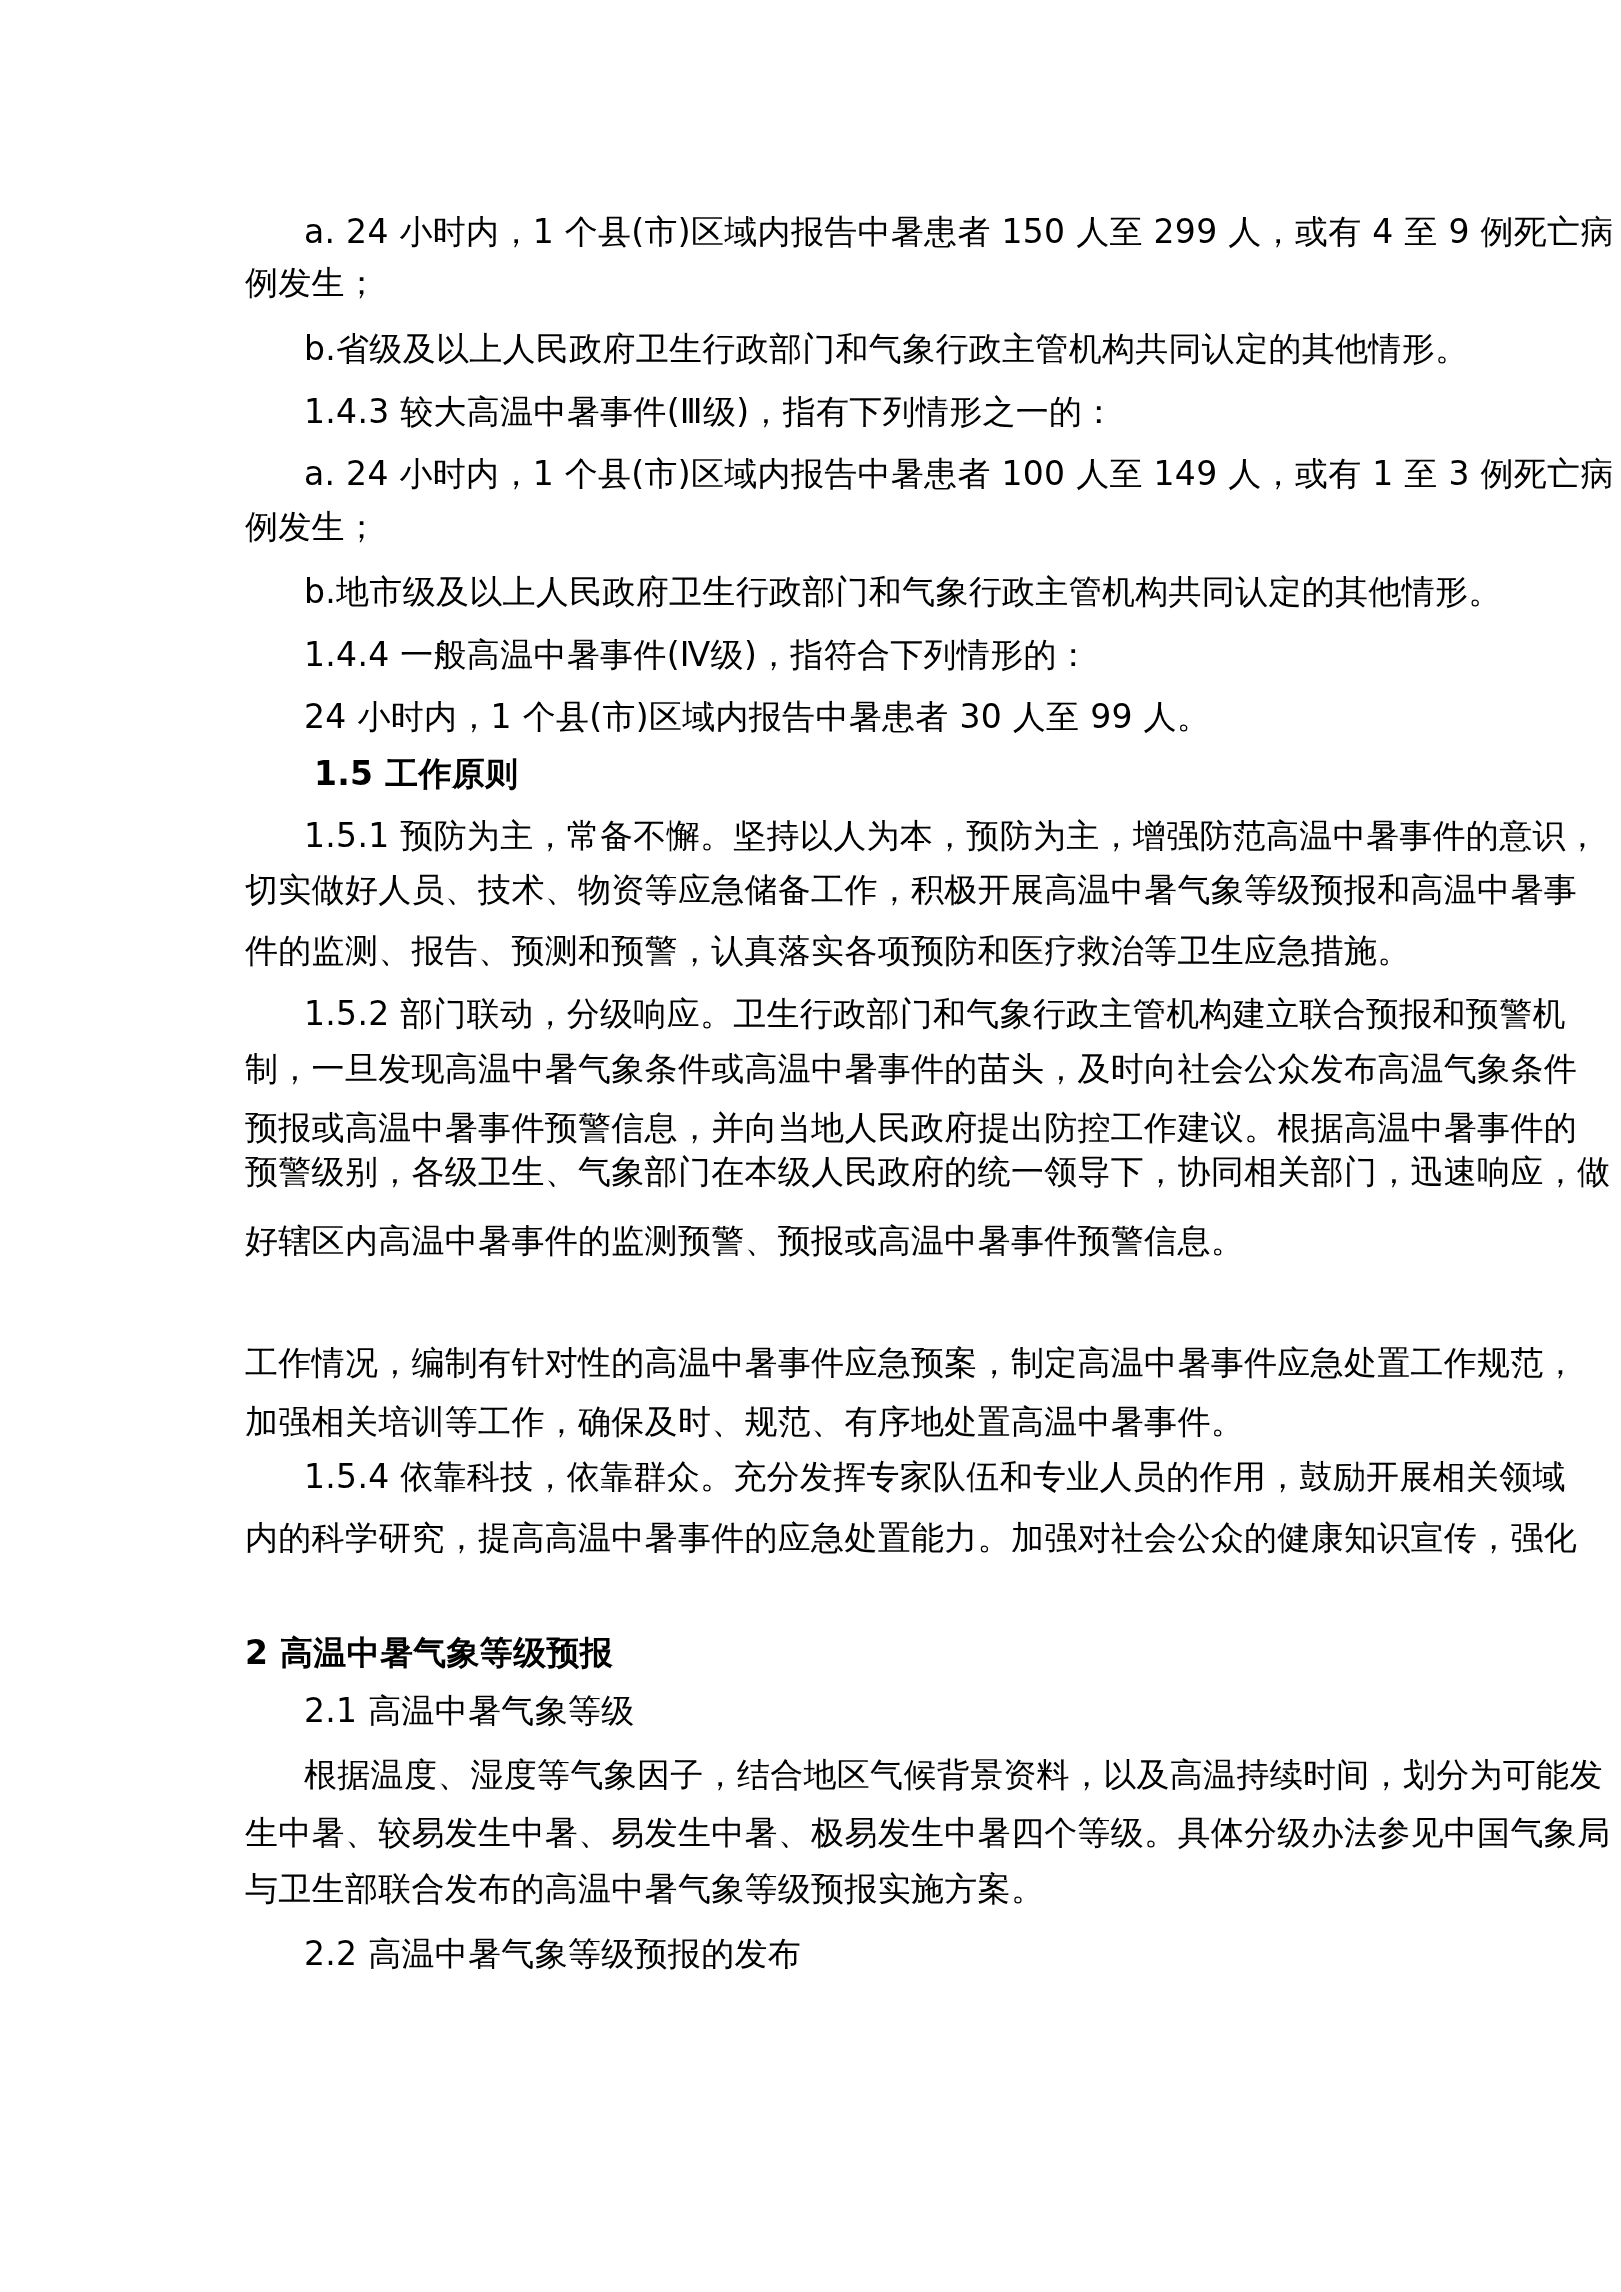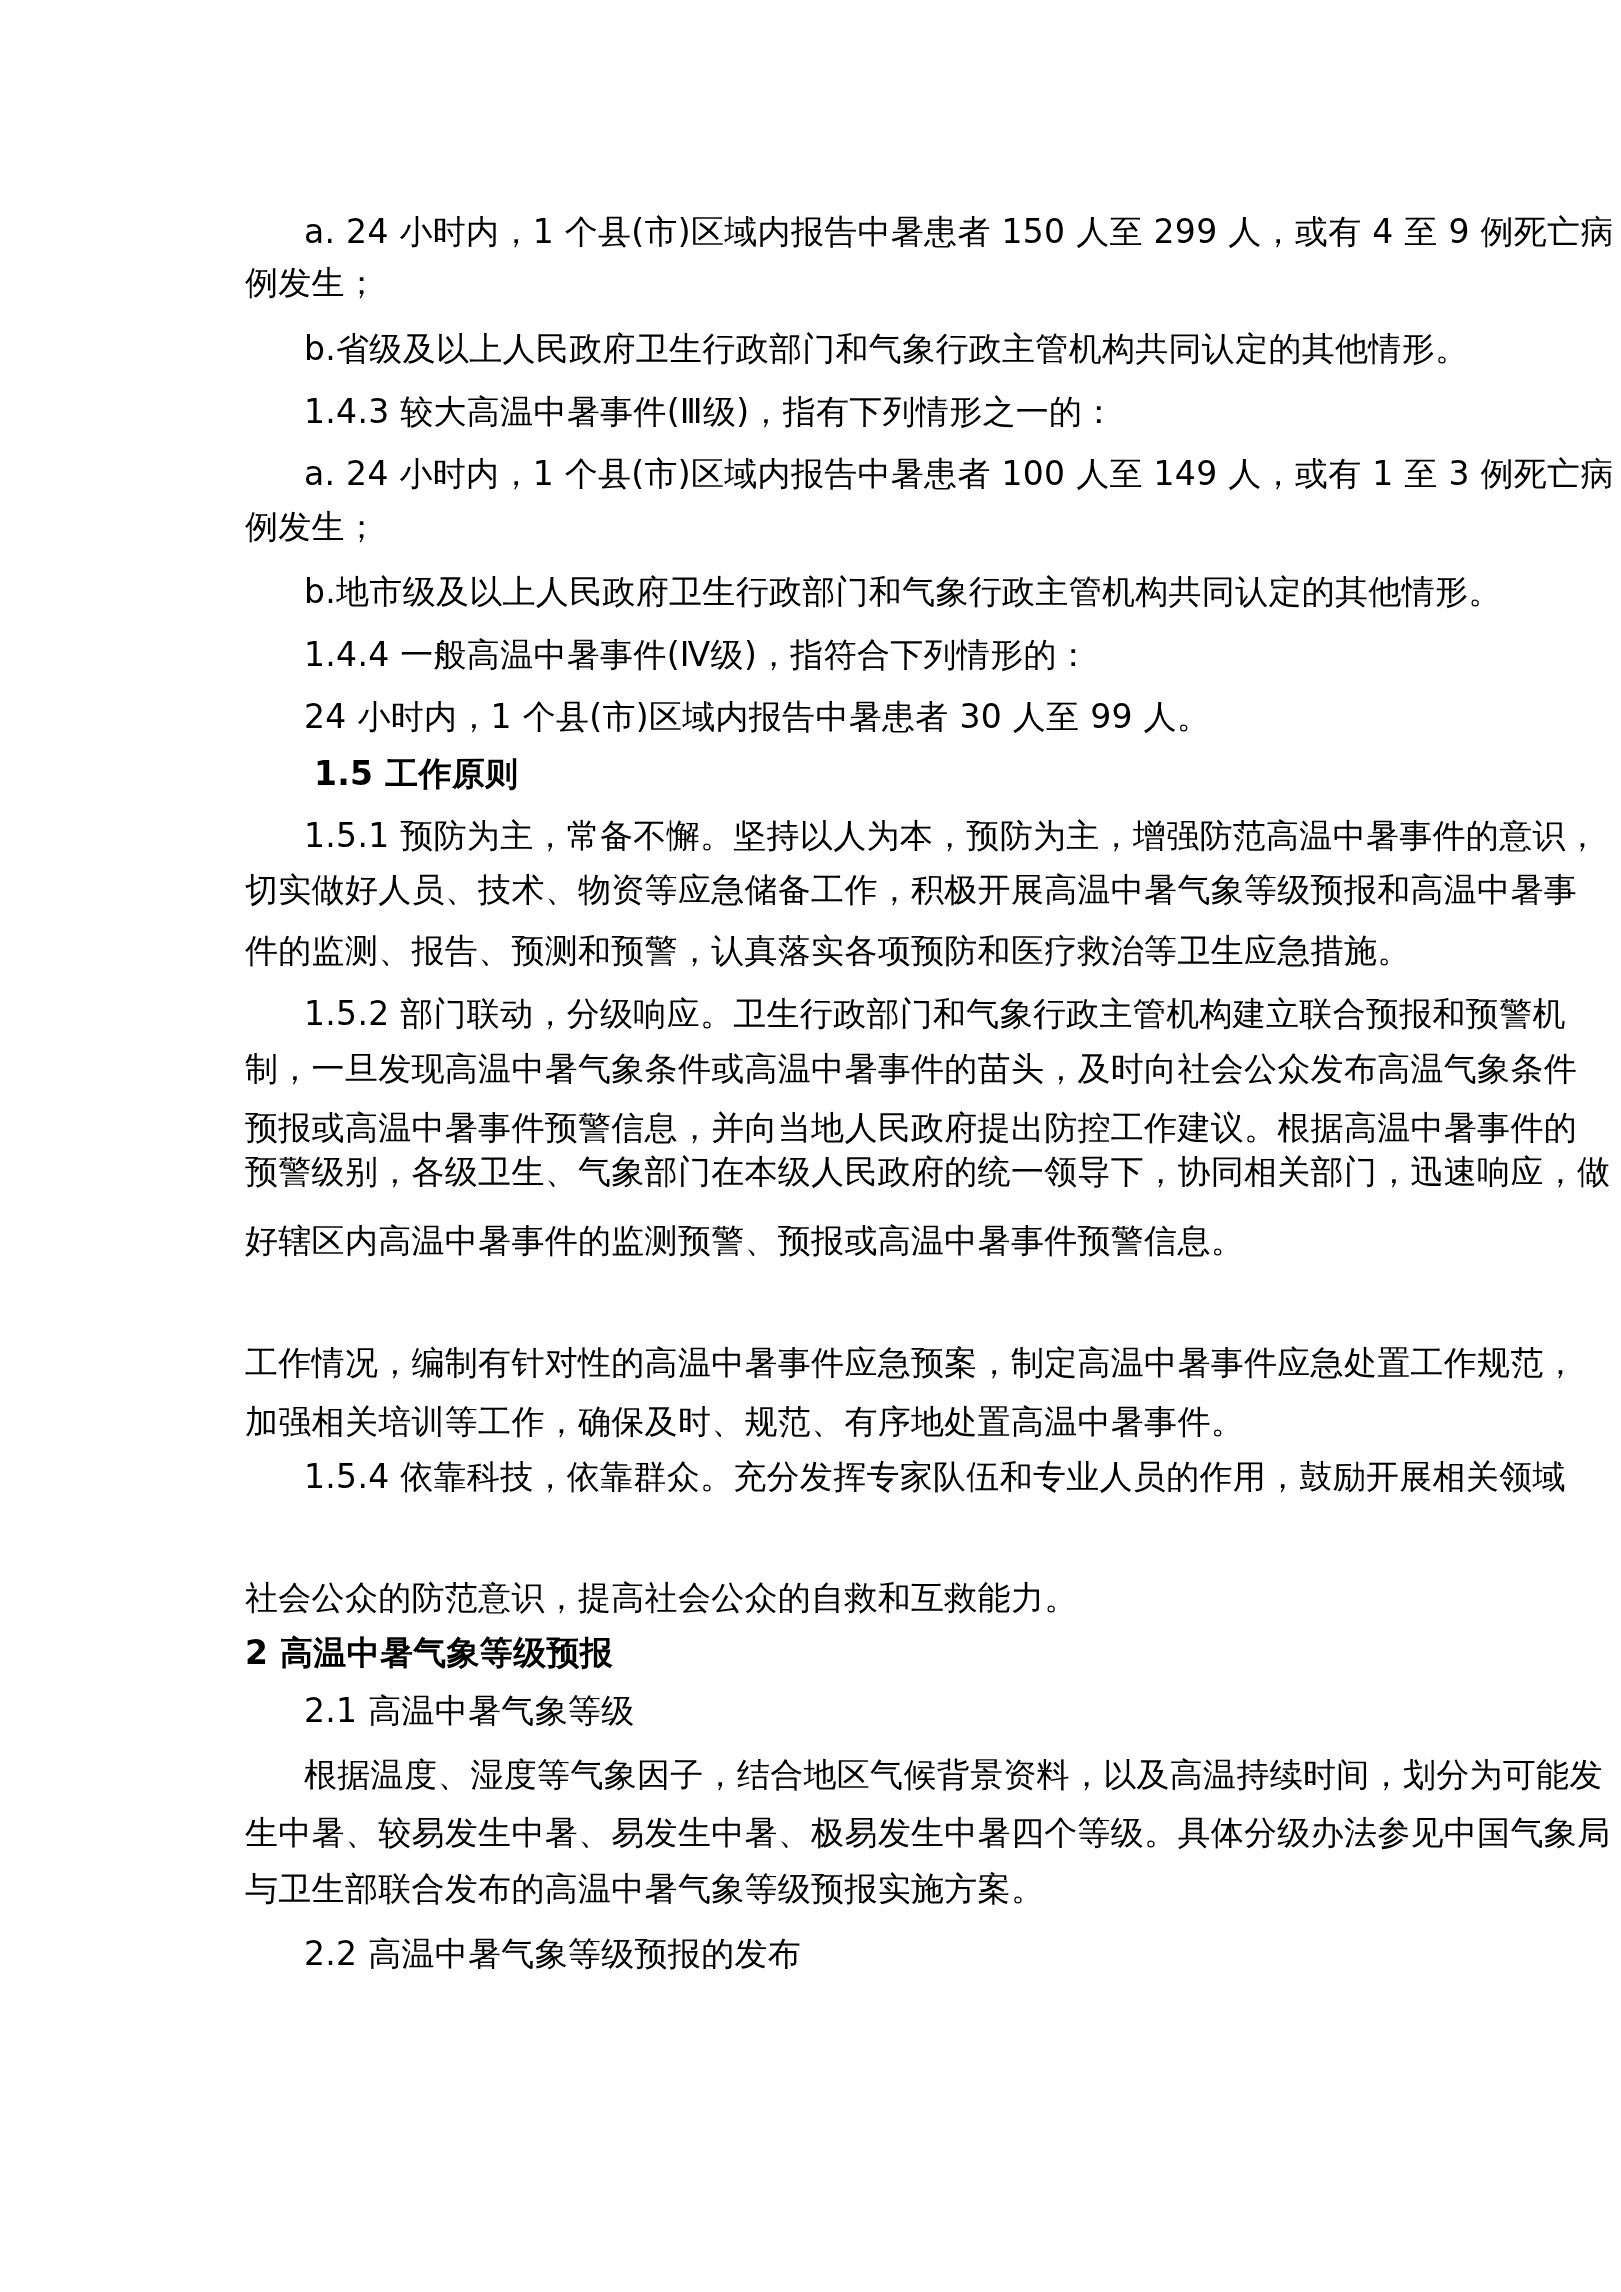--- a/index.html
+++ b/index.html
@@ -36,21 +36,21 @@
   <div class="line" style="top:872px">切实做好人员、技术、物资等应急储备工作，积极开展高温中暑气象等级预报和高温中暑事</div>
   <div class="line" style="top:933px">件的监测、报告、预测和预警，认真落实各项预防和医疗救治等卫生应急措施。</div>
   <div class="line indent" style="top:996px">1.5.2 部门联动，分级响应。卫生行政部门和气象行政主管机构建立联合预报和预警机</div>
   <div class="line" style="top:1051px">制，一旦发现高温中暑气象条件或高温中暑事件的苗头，及时向社会公众发布高温气象条件</div>
   <div class="line" style="top:1110px">预报或高温中暑事件预警信息，并向当地人民政府提出防控工作建议。根据高温中暑事件的</div>
   <div class="line" style="top:1154px">预警级别，各级卫生、气象部门在本级人民政府的统一领导下，协同相关部门，迅速响应，做</div>
   <div class="line" style="top:1223px">好辖区内高温中暑事件的监测预警、预报或高温中暑事件预警信息。</div>
   <div class="line" style="top:1345px">工作情况，编制有针对性的高温中暑事件应急预案，制定高温中暑事件应急处置工作规范，</div>
   <div class="line" style="top:1404px">加强相关培训等工作，确保及时、规范、有序地处置高温中暑事件。</div>
   <div class="line indent" style="top:1459px">1.5.4 依靠科技，依靠群众。充分发挥专家队伍和专业人员的作用，鼓励开展相关领域</div>
-  <div class="line" style="top:1580px">社会公众的防范意识，提高社会公众的自救和互救能力。</div>
+  <div class="line" style="top:1520px">内的科学研究，提高高温中暑事件的应急处置能力。加强对社会公众的健康知识宣传，强化</div>
   <div class="line h2 bold" style="top:1635px">2 高温中暑气象等级预报</div>
   <div class="line indent" style="top:1693px">2.1 高温中暑气象等级</div>
   <div class="line indent" style="top:1757px">根据温度、湿度等气象因子，结合地区气候背景资料，以及高温持续时间，划分为可能发</div>
   <div class="line" style="top:1815px">生中暑、较易发生中暑、易发生中暑、极易发生中暑四个等级。具体分级办法参见中国气象局</div>
   <div class="line" style="top:1871px">与卫生部联合发布的高温中暑气象等级预报实施方案。</div>
   <div class="line indent" style="top:1936px">2.2 高温中暑气象等级预报的发布</div>
 </div>
 
 
 </body></html>

